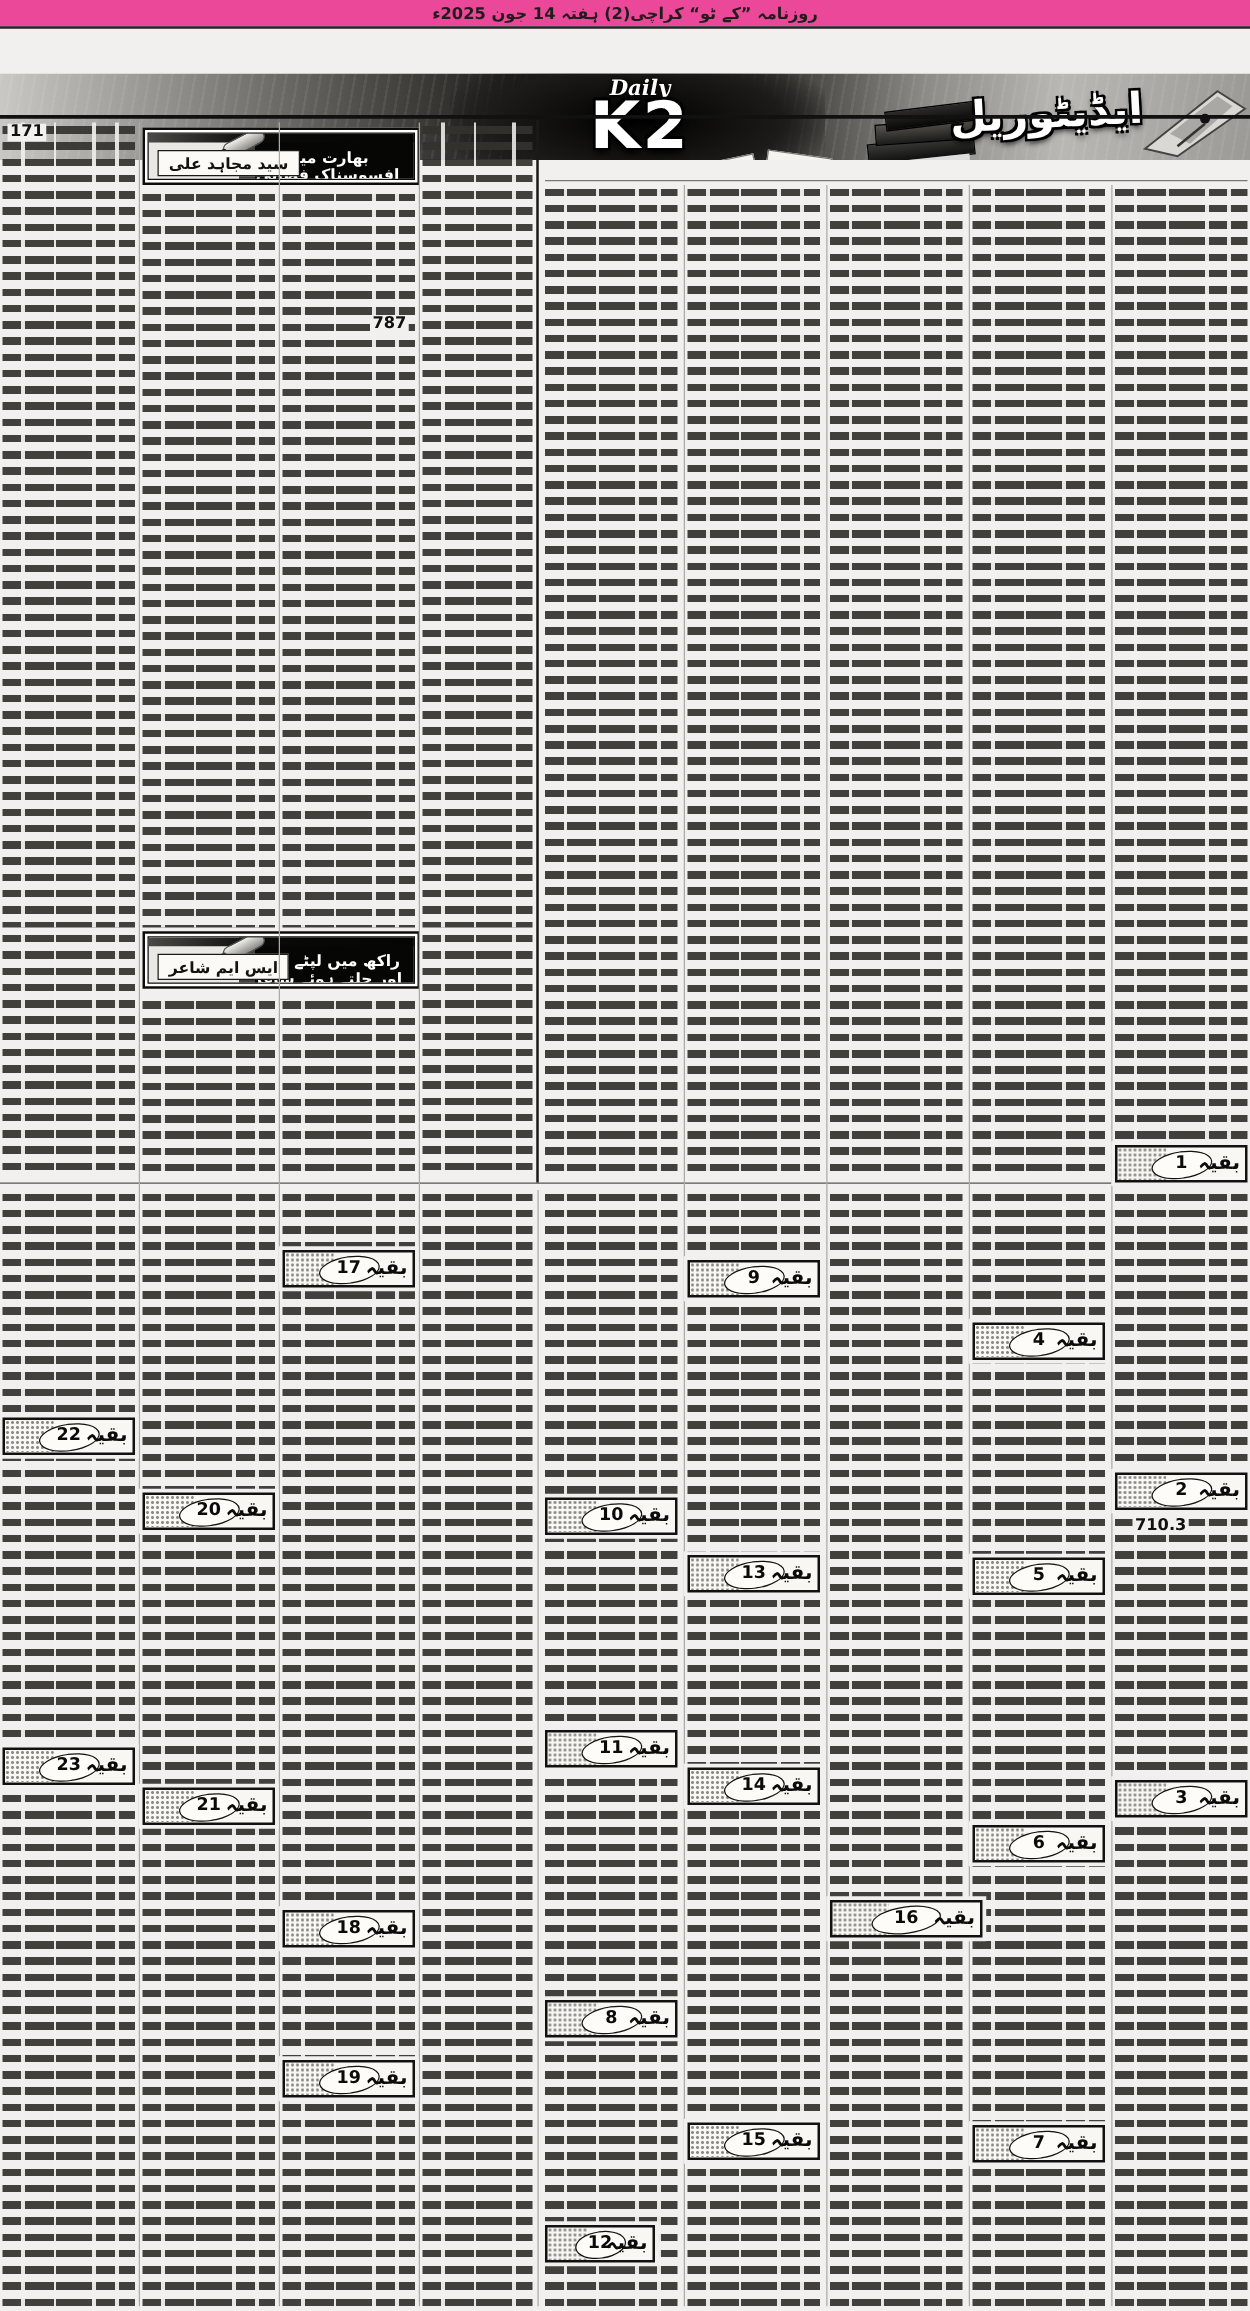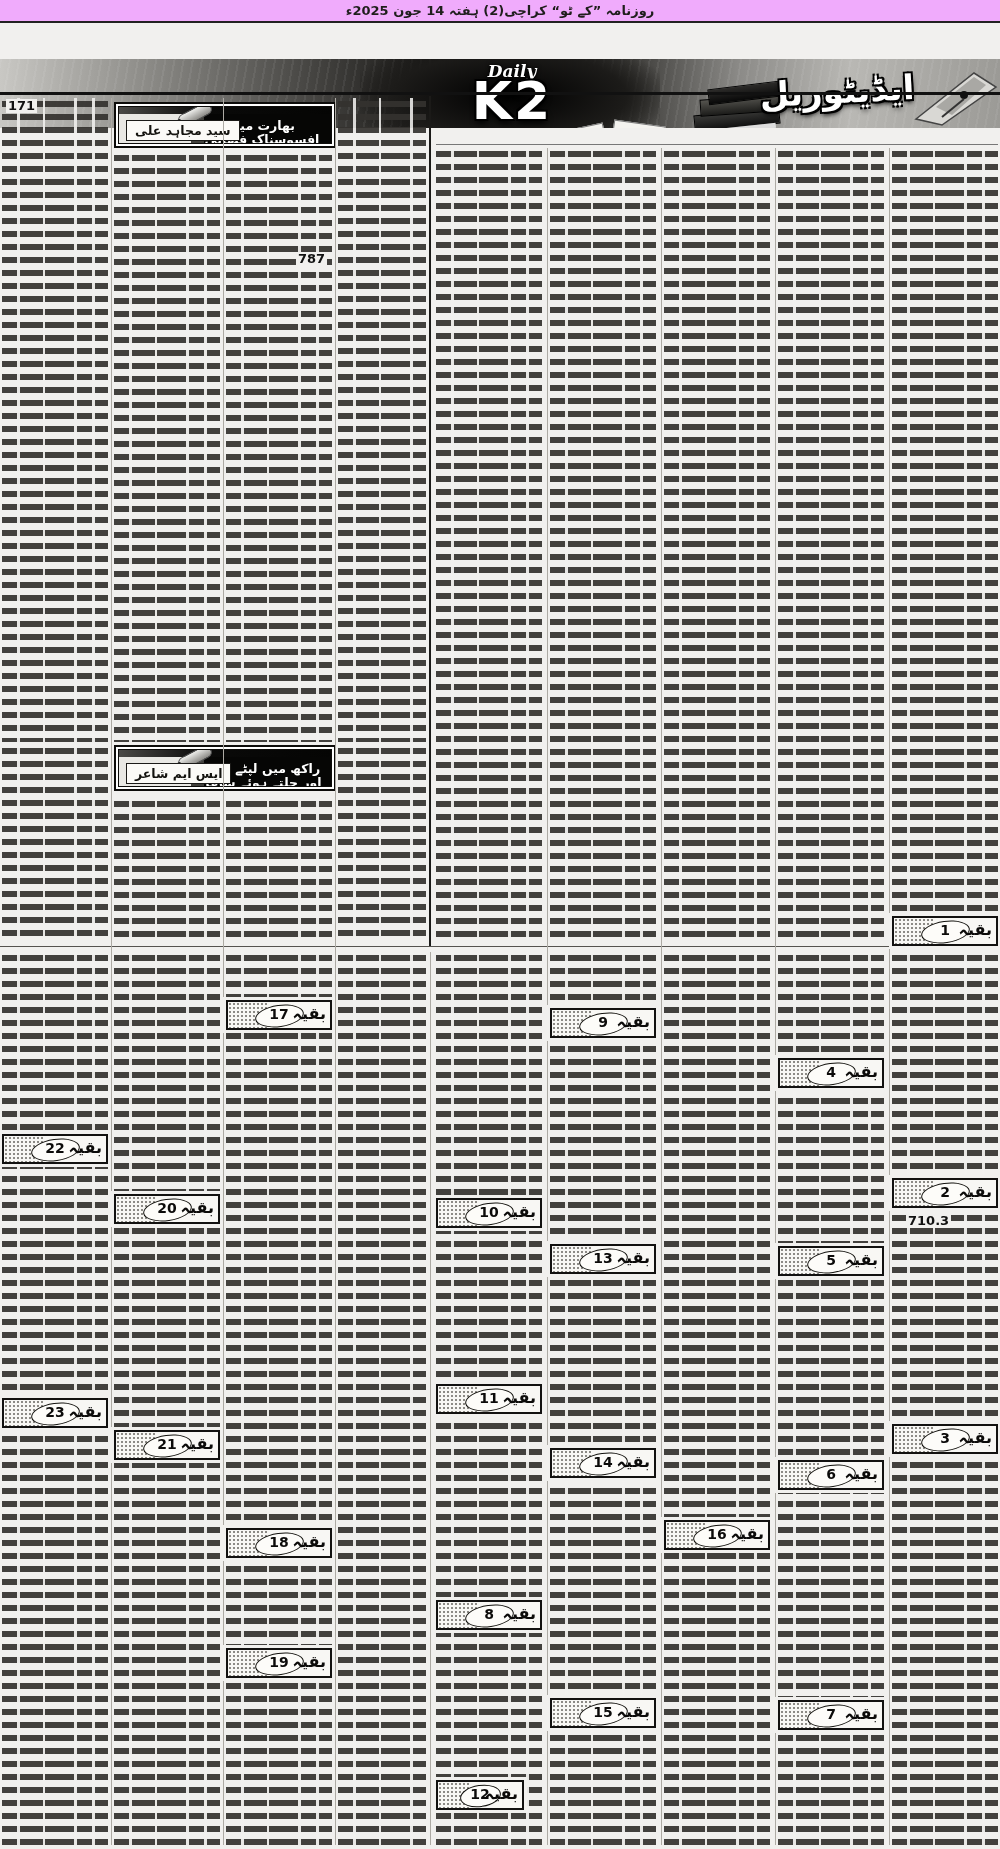--- a/index.html
+++ b/index.html
@@ -2,21 +2,21 @@
 <html lang="ur" dir="rtl"><head>
 <meta charset="utf-8">
 <style>
   html,body{margin:0;padding:0;}
   body{width:1000px;height:1849px;overflow:hidden;background:#f1f0ee;
        font-family:"DejaVu Sans",sans-serif;color:#1f1e1c;}
   #page{position:relative;width:1000px;height:1849px;background:#f1f0ee;}
 
   
   .date-strip{position:absolute;left:0;top:0;width:1000px;height:21px;
-    display:flex;align-items:center;justify-content:center;background:#f0abfc;}
+    display:flex;align-items:center;justify-content:center;background:#ec4899;}
   .date-strip span{font-size:13px;font-weight:bold;letter-spacing:.3px;}
   .date-rule{position:absolute;left:0;top:21px;width:1000px;height:2px;background:#222;}
 
   
   .masthead{position:absolute;left:0;top:23px;width:1000px;height:69px;overflow:hidden;
     background:linear-gradient(90deg,#c9c8c4 0%,#8f8e8a 14%,#4a4946 30%,#1b1a18 42%,
       #121110 52%,#3c3b38 63%,#8c8b88 74%,#b9b8b4 85%,#9b9a96 100%);margin-top:36px;}
   .mh-center-dark{position:absolute;left:360px;top:-18px;width:300px;height:110px;
     background:radial-gradient(ellipse at center,#000 0%,#1c1b19 55%,rgba(20,20,18,0) 78%);}
   .mh-texture{position:absolute;inset:0;opacity:.25;
@@ -266,33 +266,33 @@
         <span class="swoosh"></span>
         <span class="num">12</span>
         <span class="word">بقیہ</span>
       </div>
       <div class="baqiya" style="left: 550px; top: 1244px; width: 106px;">
         <span class="dots"></span>
         <span class="swoosh"></span>
         <span class="num">13</span>
         <span class="word">بقیہ</span>
       </div>
-      <div class="baqiya" style="left: 550px; top: 1448px; width: 106px;">
+      <div class="baqiya" style="left: 550px; top: 1414px; width: 106px;">
         <span class="dots"></span>
         <span class="swoosh"></span>
         <span class="num">14</span>
         <span class="word">بقیہ</span>
       </div>
       <div class="baqiya" style="left: 550px; top: 1698px; width: 106px;">
         <span class="dots"></span>
         <span class="swoosh"></span>
         <span class="num">15</span>
         <span class="word">بقیہ</span>
       </div>
-      <div class="baqiya" style="left: 664px; top: 1520px; width: 106px;">
+      <div class="baqiya" style="left: 664px; top: 1520px; width: 122px;">
         <span class="dots"></span>
         <span class="swoosh"></span>
         <span class="num">16</span>
         <span class="word">بقیہ</span>
       </div>
       <div class="baqiya" style="left: 226px; top: 1000px; width: 106px;">
         <span class="dots"></span>
         <span class="swoosh"></span>
         <span class="num">17</span>
         <span class="word">بقیہ</span>

